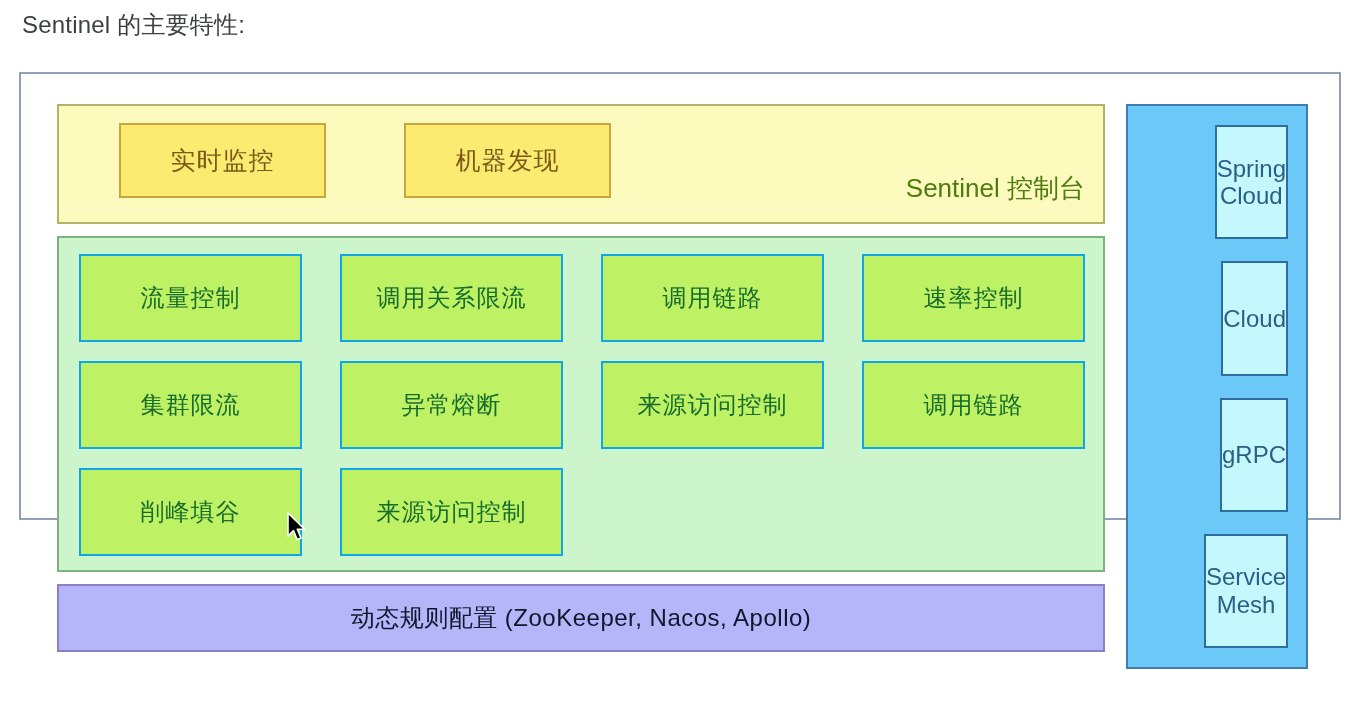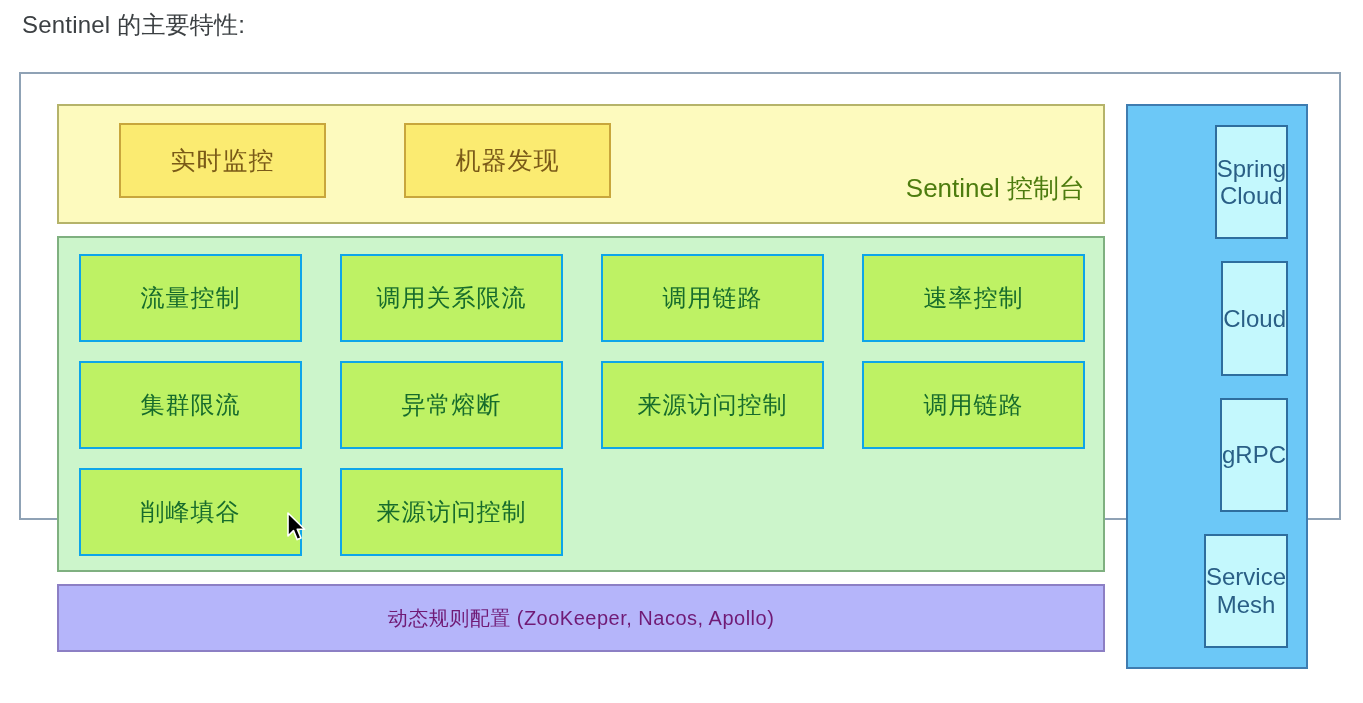--- a/index.html
+++ b/index.html
@@ -116,22 +116,22 @@
 
   
   .datasource {
     box-sizing: border-box;
     height: 68px;
     background: #b5b5fa;
     border: 2px solid #8c7fc4;
     display: flex;
     align-items: center;
     justify-content: center;
-    font-size: 20px;
-    color: #701a75;
+    font-size: 24px;
+    color: #0f172a;
     letter-spacing: 0.5px;
   }
 
   
   .adapters {
     position: absolute;
     left: 1105px;
     top: 30px;
     width: 182px;
     height: 565px;

